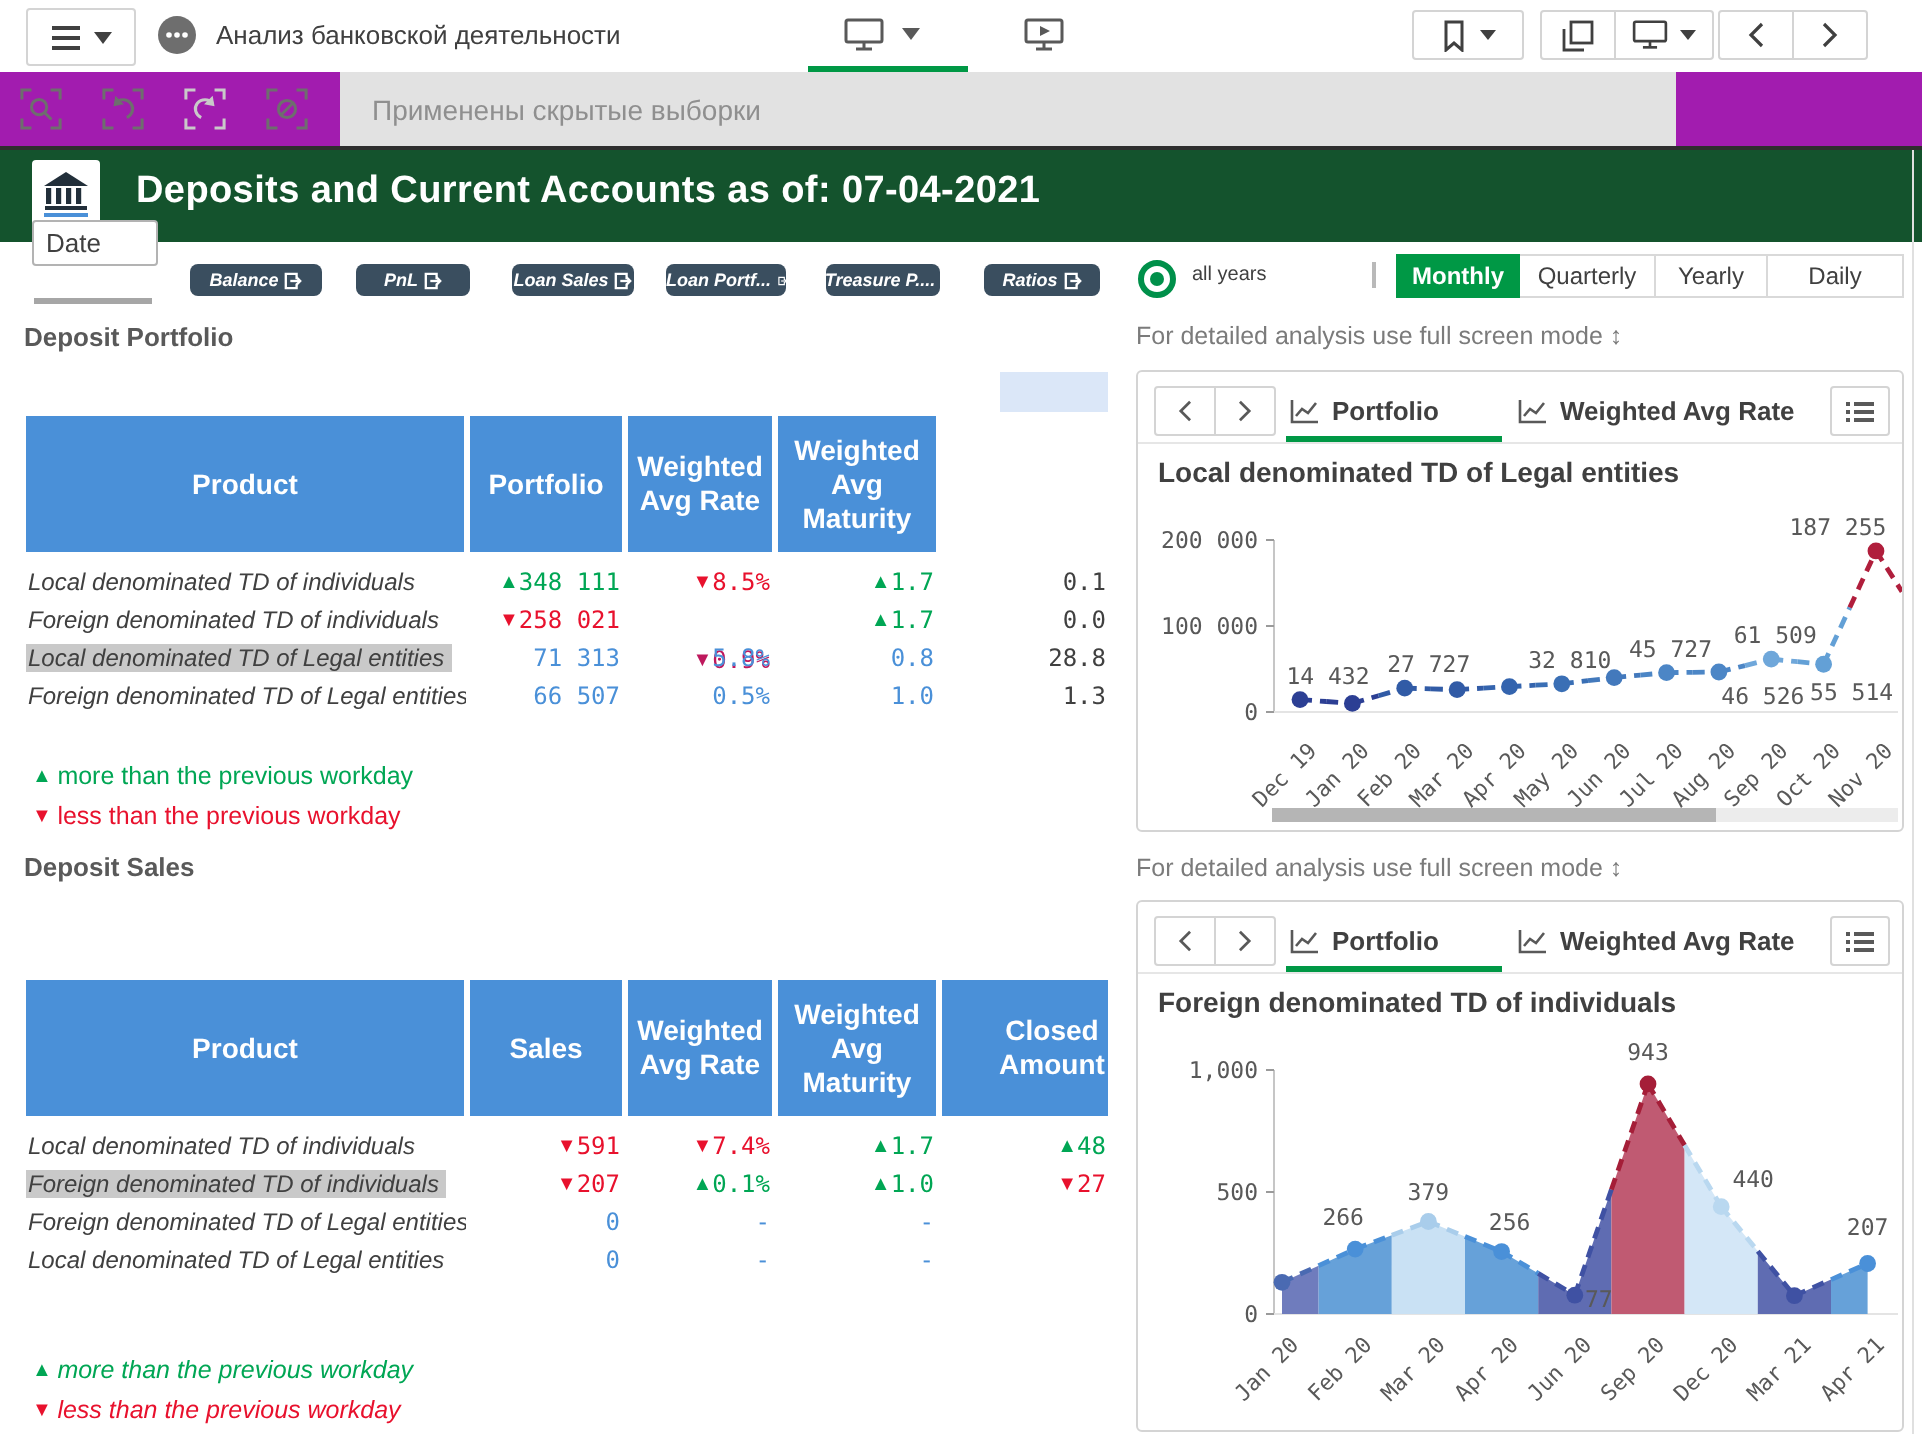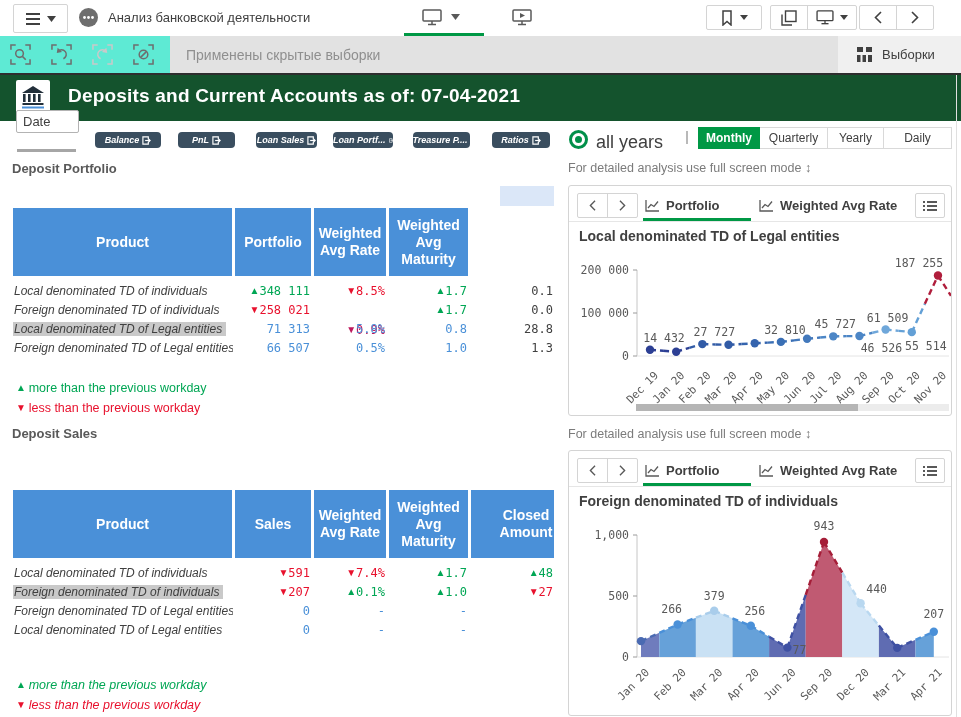--- a/index.html
+++ b/index.html
@@ -10,41 +10,41 @@
   .menu-box{position:absolute;left:13px;top:4px;width:53px;height:27px;border:1px solid #d4d4d4;border-radius:2px;display:flex;align-items:center;justify-content:center;gap:6px;background:#fff}
   .app-badge{position:absolute;left:79px;top:8px;width:19px;height:19px;border-radius:50%;background:#6e6e6e;display:flex;align-items:center;justify-content:center}
   .app-title{position:absolute;left:108px;top:10px;font-size:13px;color:#404040}
   .view-group{position:absolute;left:404px;top:0;width:80px;height:36px}
   .view-underline{position:absolute;left:0;bottom:0;width:80px;height:3px;background:#009845}
   .right-btns{position:absolute;left:706px;top:5px;display:flex}
   .btn-box{height:25px;border:1px solid #d4d4d4;border-radius:2px;background:#fff;display:flex;align-items:center;box-sizing:border-box}
   .btn-cell{height:23px;display:flex;align-items:center;justify-content:center}
   .btn-cell + .btn-cell{border-left:1px solid #d4d4d4}
   
-  .tb2{position:absolute;left:0;top:36px;width:961px;height:37px;background:#5eead4}
+  .tb2{position:absolute;left:0;top:36px;width:961px;height:37px;background:#a21caf}
   .sel-icons{position:absolute;left:0;top:0;height:37px;display:flex;align-items:center}
   .sel-icon{width:41px;height:37px;display:flex;align-items:center;justify-content:center}
   .sel-band{position:absolute;left:170px;top:0;width:668px;height:37px;background:#e2e2e2;display:flex;align-items:center}
   .sel-band span{margin-left:16px;font-size:14px;color:#8f8f8f}
   .sel-tool{position:absolute;right:0;top:0;width:123px;height:37px;display:flex;align-items:center;gap:9px;background:#f0f0f0}
   .sel-tool span{font-size:13px;color:#404040}
   .dark-line{position:absolute;left:0;top:73px;width:961px;height:2px;background:#2e2e2e}
   
   .sheet-header{position:absolute;left:0;top:75px;width:961px;height:46px;background:#14532d}
   .bank-box{position:absolute;left:16px;top:5px;width:34px;height:33px;background:#fff;border-radius:2px;display:flex;align-items:center;justify-content:center}
   .sheet-title{position:absolute;left:68px;top:10px;font-size:19px;font-weight:600;color:#fff;letter-spacing:.2px}
   
   .date-box{position:absolute;left:16px;top:110px;width:61px;height:21px;border:1px solid #b3b3b3;border-radius:2px;background:#fff;display:flex;align-items:center}
   .date-box span{margin-left:6px;font-size:13px;color:#404040}
   .date-underline{position:absolute;left:17px;top:149px;width:59px;height:3px;background:#a6a6a6}
   #nav-buttons{position:absolute;left:95px;top:132px;display:flex}
   .nav-btn{height:16px;border-radius:4px;background:#3a4e5f;color:#fff;display:flex;align-items:center;justify-content:center;gap:3px;font-size:9px;font-style:italic;font-weight:bold;padding:0;border:none;white-space:nowrap}
   .radio-outer{position:absolute;left:569px;top:130px;width:13px;height:13px;border-radius:50%;border:3px solid #00904a;background:#fff}
   .radio-dot{position:absolute;left:575px;top:136px;width:7px;height:7px;border-radius:50%;background:#00904a}
-  .radio-label{position:absolute;left:596px;top:132px;font-size:18px;color:#404040}
+  .radio-label{position:absolute;left:596px;top:132px;font-size:10px;color:#404040}
   .tab-divider{position:absolute;left:686px;top:131px;width:2px;height:13px;background:#b9b9b9}
   #period-tabs{position:absolute;left:698px;top:127px;display:flex;height:22px}
   .ptab{display:flex;align-items:center;justify-content:center;font-size:12px;color:#404040;background:#fff;border:1px solid #d9d9d9;box-sizing:border-box}
   .ptab + .ptab{border-left:none}
   .ptab.sel{background:#009845;color:#fff;font-weight:bold;border:none}
   
   .sec-h{position:absolute;left:12px;font-size:13px;font-weight:bold;color:#595959}
   .pale-box{position:absolute;left:500px;top:186px;width:54px;height:20px;background:#dbe7f8}
   .tbl{position:absolute;left:13px;width:541px;overflow:hidden}
   .thead{display:flex;gap:3px}
@@ -222,32 +222,20 @@
             </g>
             <g fill="none" stroke="#6e6e6e" stroke-width="1.6">
               <circle cx="11" cy="11" r="4.5"></circle>
               <line x1="8" y1="14" x2="14" y2="8"></line>
             </g>
           </svg>
       </div>
     </div>
     <div class="sel-band">
       <span>Применены скрытые выборки</span>
-    </div>
-    <div class="sel-tool">
-      <svg style="margin-left:18px" width="17" height="17" viewBox="0 0 17 17">
-          <g fill="#404040">
-            <rect x="1" y="1" width="6" height="5"></rect>
-            <rect x="10" y="1" width="6" height="5"></rect>
-            <rect x="1" y="9" width="3.5" height="7"></rect>
-            <rect x="6.5" y="9" width="3.5" height="7"></rect>
-            <rect x="12" y="9" width="4" height="7"></rect>
-          </g>
-        </svg>
-      <span>Выборки</span>
     </div>
   </div>
   <div class="dark-line"></div>
 
   <div class="sheet-header">
     <div class="bank-box">
       <svg width="26" height="26" viewBox="0 0 26 26">
           <g fill="#222f3a">
             <path d="M2,9 L13,2 L24,9 Z"></path>
             <rect x="3" y="10" width="2.6" height="8"></rect>

